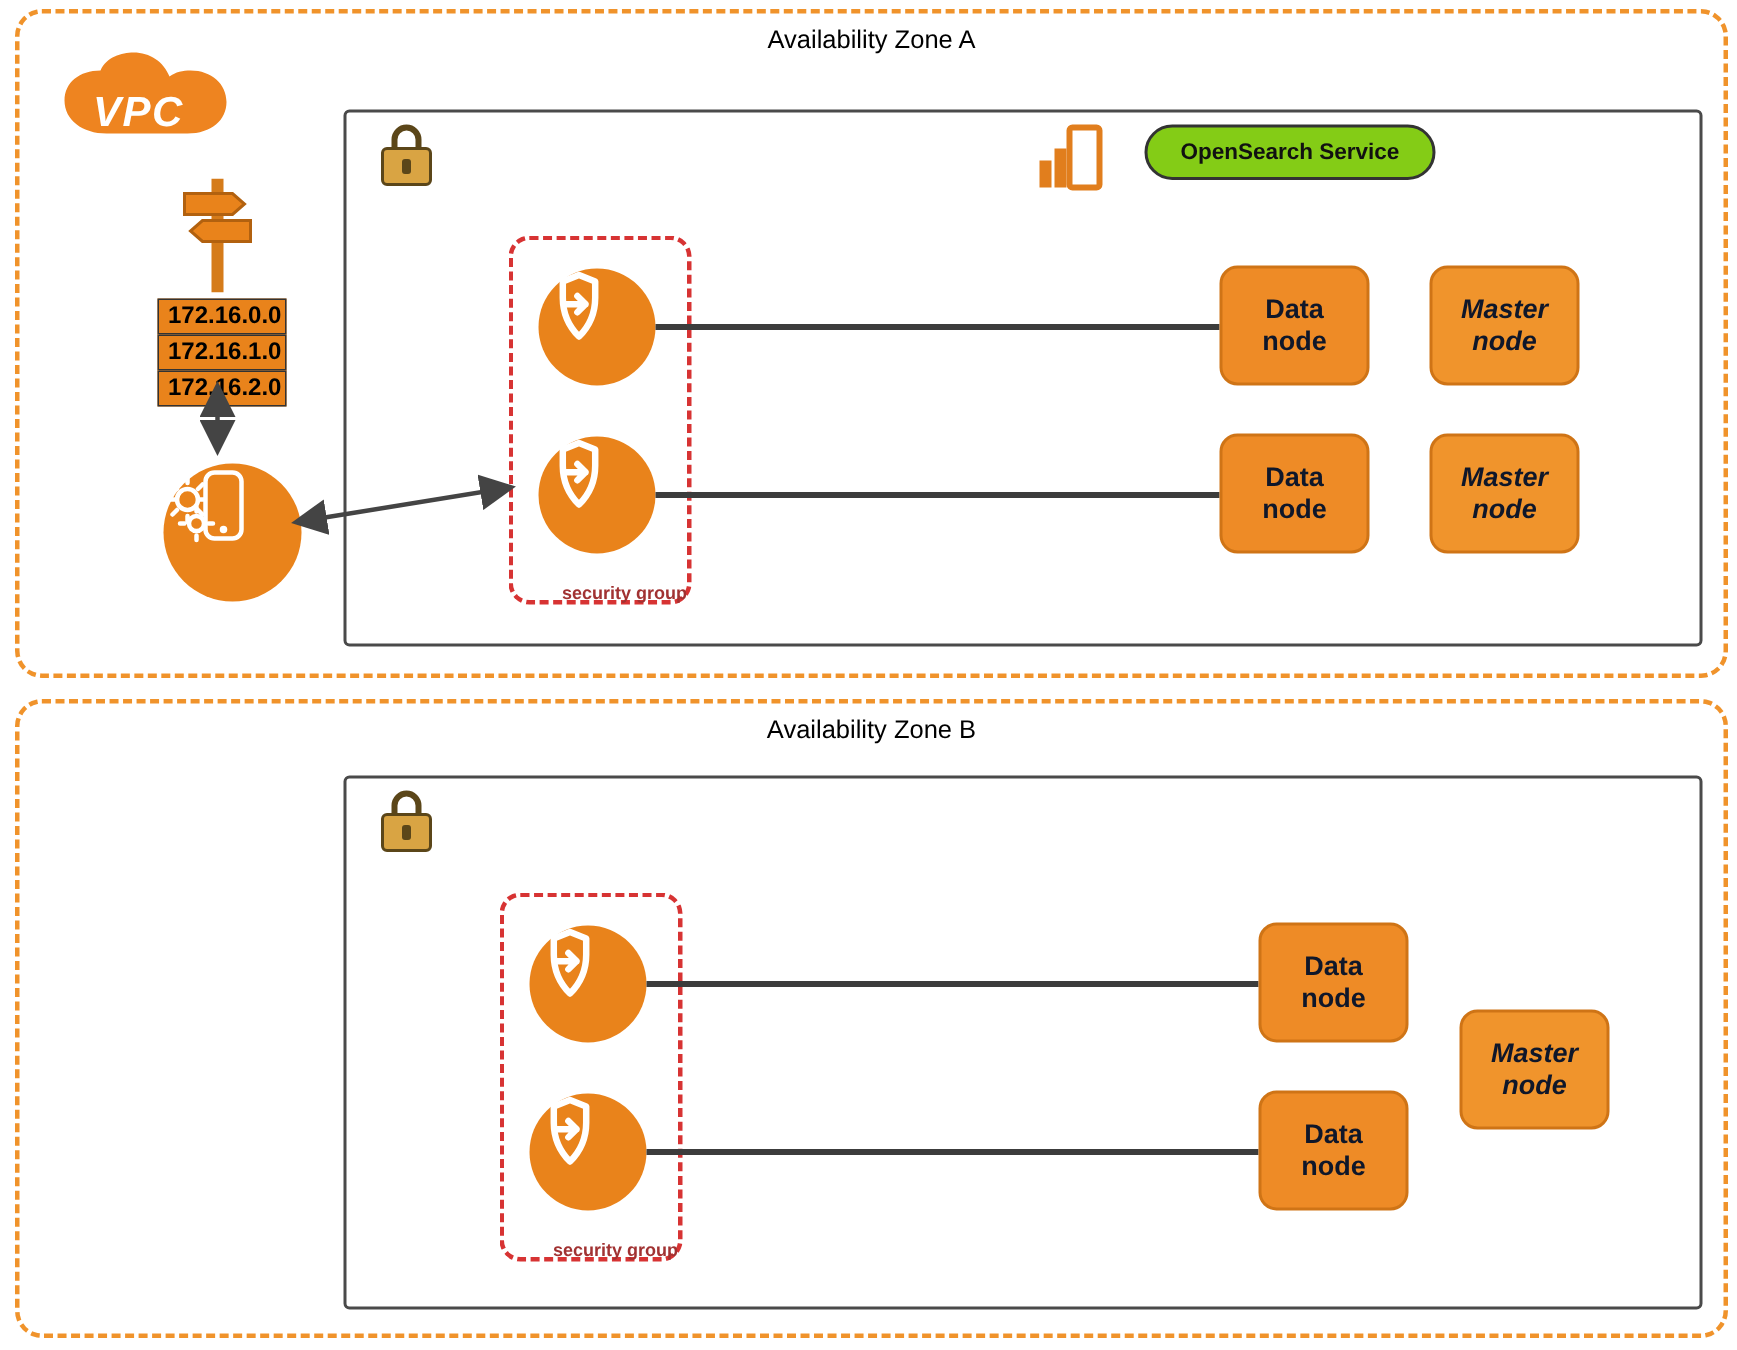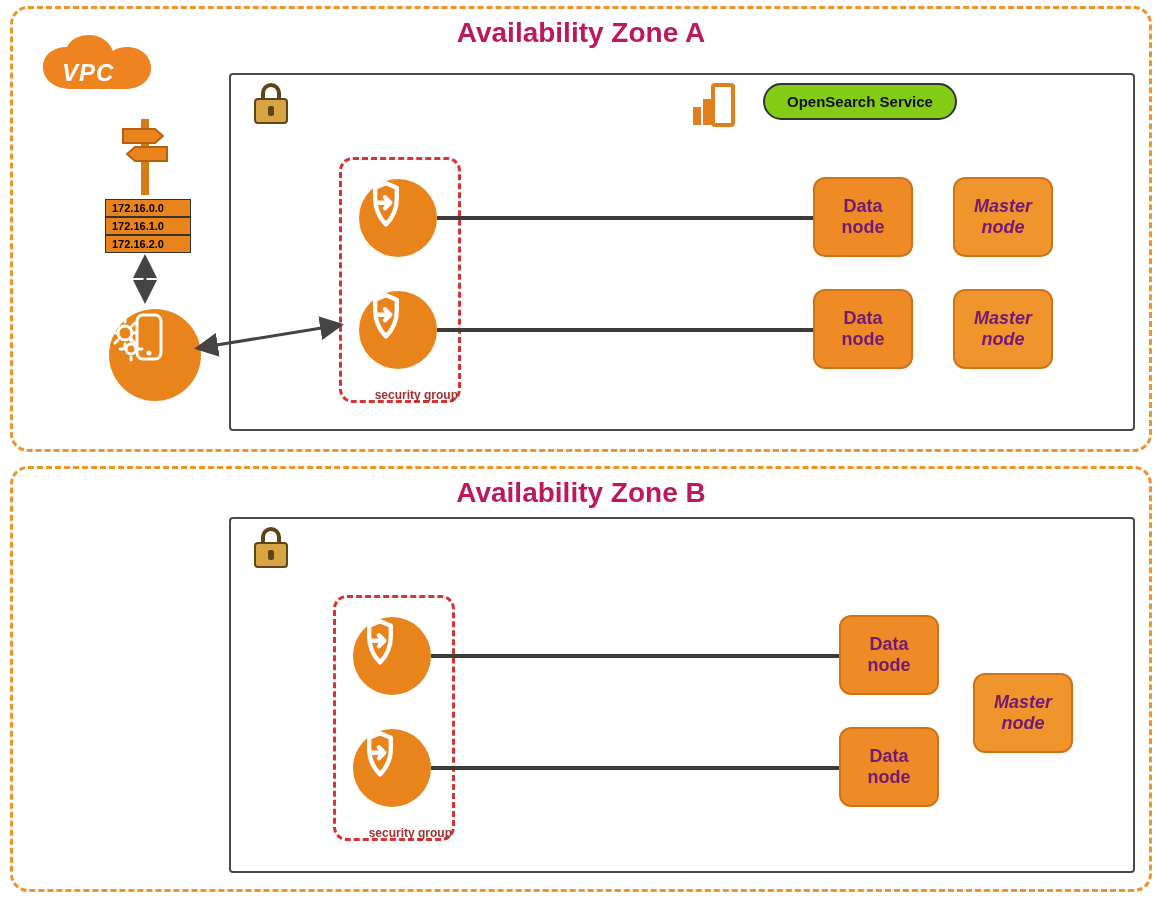--- a/index.html
+++ b/index.html
@@ -19,45 +19,45 @@
     position: absolute;
     border: 3px dashed #f0932b;
     border-radius: 18px;
     background: #fff;
   }
   .zone-title {
     position:absolute;
     top: 8px;
     left:0; right:0;
     text-align:center;
-    font-weight: 700;
-    font-size: 28px;
-    color:#be185d;
+    font-weight: 400;
+    font-size: 17px;
+    color:#000000;
   }
   
   .subnet {
     position:absolute;
     border: 2px solid #4a4a4a;
     border-radius: 4px;
     background: rgba(255,255,255,0.6);
   }
   
   .vpc {
     position:absolute;
     top:24px; left:24px;
     width:115px; height:68px;
   }
   .vpc-label{
-    position:absolute; color:#fff; font-weight:800; font-size:24px;
+    position:absolute; color:#fff; font-weight:800; font-size:28px;
     font-style: italic;
     top:26px; left:25px;
     letter-spacing:1px;
   }
   
-  .ip-list { position:absolute; font-size:11px; }
+  .ip-list { position:absolute; font-size:16px; }
   .ip-row {
     background:#e9831b; color:#000; font-weight:700;
     padding:2px 6px;
     border:1px solid #333;
     margin-bottom:0px;
     width:72px;
     text-align:left;
     font-family: Arial, sans-serif;
   }
   
@@ -82,21 +82,21 @@
     background:#e9831b;
     display:flex; align-items:center; justify-content:center;
   }
   
   .node {
     position:absolute;
     width:100px; height:80px;
     background:#ee8b26;
     border:2px solid #cf7416;
     border-radius:12px;
-    color:#701a75;
+    color:#0f172a;
     font-weight:700;
     font-size:18px;
     line-height:1.15;
     display:flex;
     align-items:center;
     justify-content:center;
     text-align:center;
     box-sizing:border-box;
     padding:6px 24px;
   }

